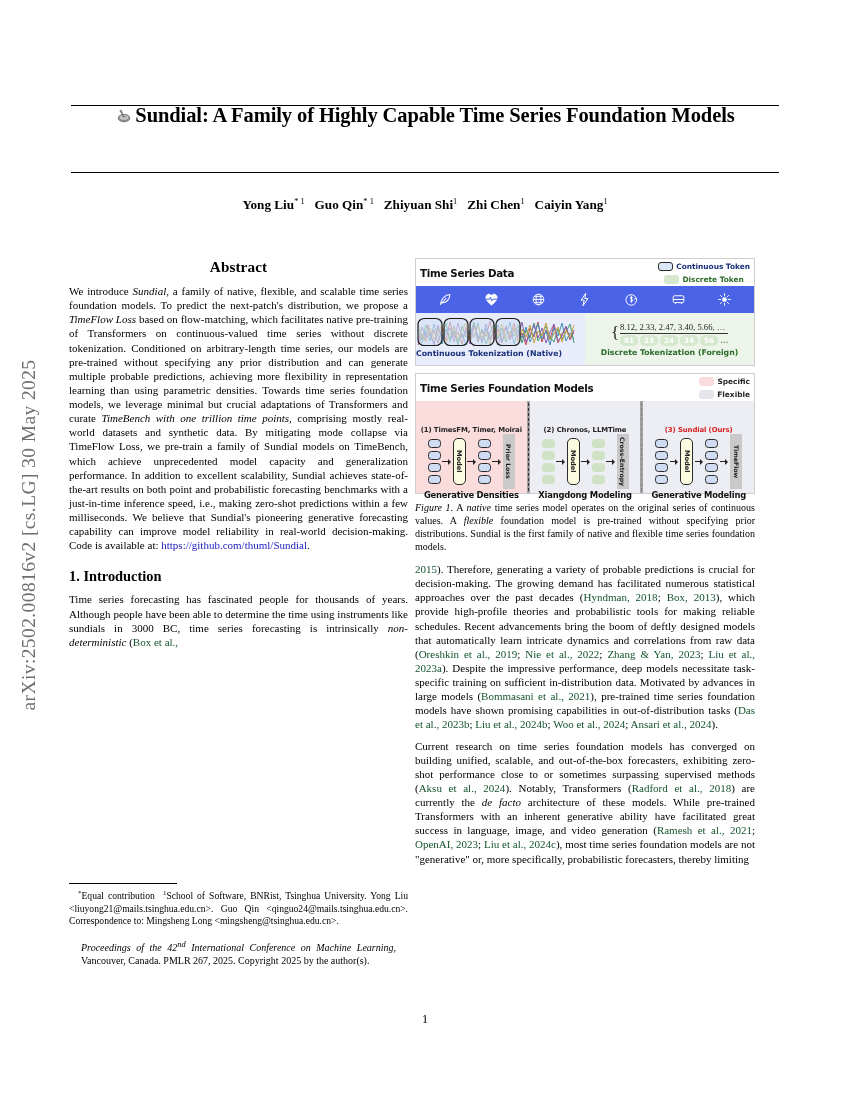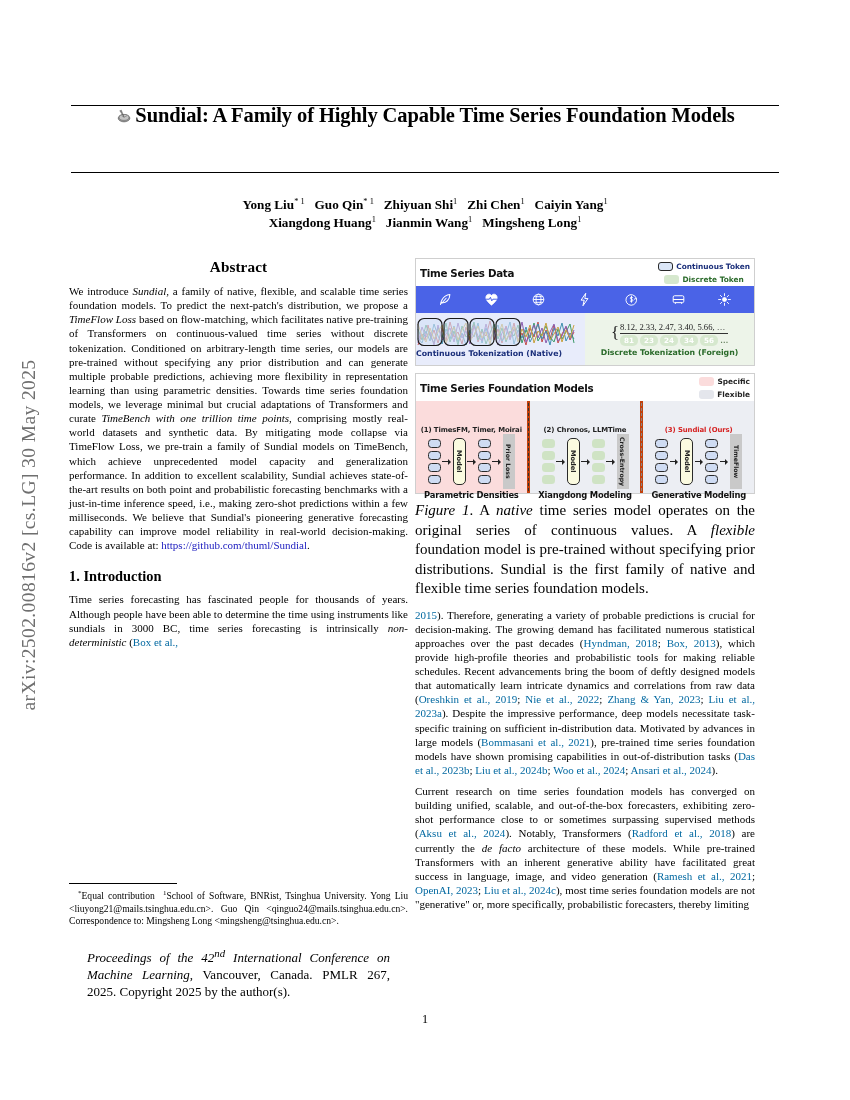--- a/index.html
+++ b/index.html
@@ -83,46 +83,46 @@
   p.body {
     font-size: 11px;
     line-height: 1.285;
     text-align: justify;
     text-justify: inter-word;
     margin: 0 0 7px 0;
     hyphens: manual;
   }
   .it { font-style: italic; }
   .lnk { color: #2020c0; text-decoration: none; }
-  .cite { color: #0369a1; }
+  .cite { color: #14532d; }
 
   
   #footnote {
     position: absolute; left: 69px; top: 883px; width: 339px;
   }
   #fn-rule { width: 108px; border-top: 0.9px solid #000; margin-bottom: 5px; }
   .fn-text {
     font-size: 9.6px; line-height: 1.3; text-align: justify; margin: 0 0 11px 0;
   }
   .fn-text sup { font-size: 7px; }
   .fn-indent { padding-left: 0; text-indent: 9px; }
-  .proc { font-size: 13px; line-height: 1.32; text-align: justify; margin: 18px; }
+  .proc { font-size: 10px; line-height: 1.32; text-align: justify; margin: 12px; }
   .proc .it { font-style: italic; }
 
   #page-number {
     position: absolute; left: 0; top: 1012px; width: 850px;
     text-align: center; font-size: 12.2px;
   }
 
   
   #figure { position: relative; width: 340px; }
 
   .fig-panel {
     border: 1px solid #cfcfcf;
-    background: #c2410c;
+    background: #a3a3a3;
     margin-bottom: 7px;
   }
 
   
   .fig-hdr {
     display: flex; align-items: center;
     padding: 3px 4px 2px 4px;
     background: #fff;
   }
   .fig-hdr-title {
@@ -258,21 +258,21 @@
   .divider-dash {
     width: 0; border-left: 1.6px dashed #333;
     margin: 2px 1px;
   }
   .divider-dot {
     width: 0; border-left: 1.1px dashed #888;
     margin: 2px 1px;
   }
 
   .fig-caption {
-    font-size: 15px; line-height: 1.3; text-align: justify; margin: 2px 0 9px 0;
+    font-size: 10px; line-height: 1.3; text-align: justify; margin: 2px 0 9px 0;
   }
 </style>
 </head>
 <body>
 
 <div id="arxiv-stamp">arXiv:2502.00816v2  [cs.LG]  30 May 2025</div>
 
 <div id="page">
 
   <div class="rule" id="rule-top"></div>
@@ -286,21 +286,20 @@
         <line x1="17" y1="19.5" x2="23" y2="16" stroke="#555" stroke-width="0.8"></line>
         <line x1="17" y1="19.5" x2="12" y2="16" stroke="#555" stroke-width="0.8"></line>
       </svg>
     </span><span>Sundial: A Family of Highly Capable Time Series Foundation Models</span>
   </div>
 
   <div class="rule" id="rule-bottom"></div>
 
   <div id="authors">
     <div id="auth-line-1"><span class="auth">Yong Liu<sup>* 1</sup></span><span class="auth">Guo Qin<sup>* 1</sup></span><span class="auth">Zhiyuan Shi<sup>1</sup></span><span class="auth">Zhi Chen<sup>1</sup></span><span class="auth">Caiyin Yang<sup>1</sup></span></div>
-    <div id="auth-line-2"><span class="auth">Xiangdong Huang<sup>1</sup></span><span class="auth">Jianmin Wang<sup>1</sup></span><span class="auth">Mingsheng Long<sup>1</sup></span></div>
   </div>
 
   <div id="col-left">
     <h2 class="sec-abstract">Abstract</h2>
     <p class="body">We introduce <span class="it">Sundial</span>, a family of native, flexible, and scalable time series foundation models. To predict the next-patch's distribution, we propose a <span class="it">TimeFlow Loss</span> based on flow-matching, which facilitates native pre-training of Transformers on continuous-valued time series without discrete tokenization. Conditioned on arbitrary-length time series, our models are pre-trained without specifying any prior distribution and can generate multiple probable predictions, achieving more flexibility in representation learning than using parametric densities. Towards time series foundation models, we leverage minimal but crucial adaptations of Transformers and curate <span class="it">TimeBench with one trillion time points</span>, comprising mostly real-world datasets and synthetic data. By mitigating mode collapse via TimeFlow Loss, we pre-train a family of Sundial models on TimeBench, which achieve unprecedented model capacity and generalization performance. In addition to excellent scalability, Sundial achieves state-of-the-art results on both point and probabilistic forecasting benchmarks with a just-in-time inference speed, i.e., making zero-shot predictions within a few milliseconds. We believe that Sundial's pioneering generative forecasting capability can improve model reliability in real-world decision-making. Code is available at: <a class="lnk" href="#">https://github.com/thuml/Sundial</a>.</p>
 
     <h2 class="sec-head">1. Introduction</h2>
     <p class="body">Time series forecasting has fascinated people for thousands of years. Although people have been able to determine the time using instruments like sundials in 3000 BC, time series forecasting is intrinsically <span class="it">non-deterministic</span> (<span class="cite">Box et al.,</span></p>
   </div>
 
@@ -459,21 +458,21 @@
                   <div class="tok-box blue"></div>
                   <div class="tok-box blue"></div>
                   <div class="tok-box blue"></div>
                   <div class="tok-box blue"></div>
                 </div>
                 <div class="arrow"></div>
                 <div class="loss-box">
                   <span>Prior Loss</span>
                 </div>
               </div>
-              <div class="fm-caption">Parametric Densities</div>
+              <div class="fm-caption">Generative Densities</div>
             </div>
             <div class="divider-dash"></div>
             <div class="fm-cell flexible">
               <div class="fm-title">(2) Chronos, LLMTime</div>
               <div class="fm-diagram">
                 <div class="tok-col">
                   <div class="tok-box green"></div>
                   <div class="tok-box green"></div>
                   <div class="tok-box green"></div>
                   <div class="tok-box green"></div>

